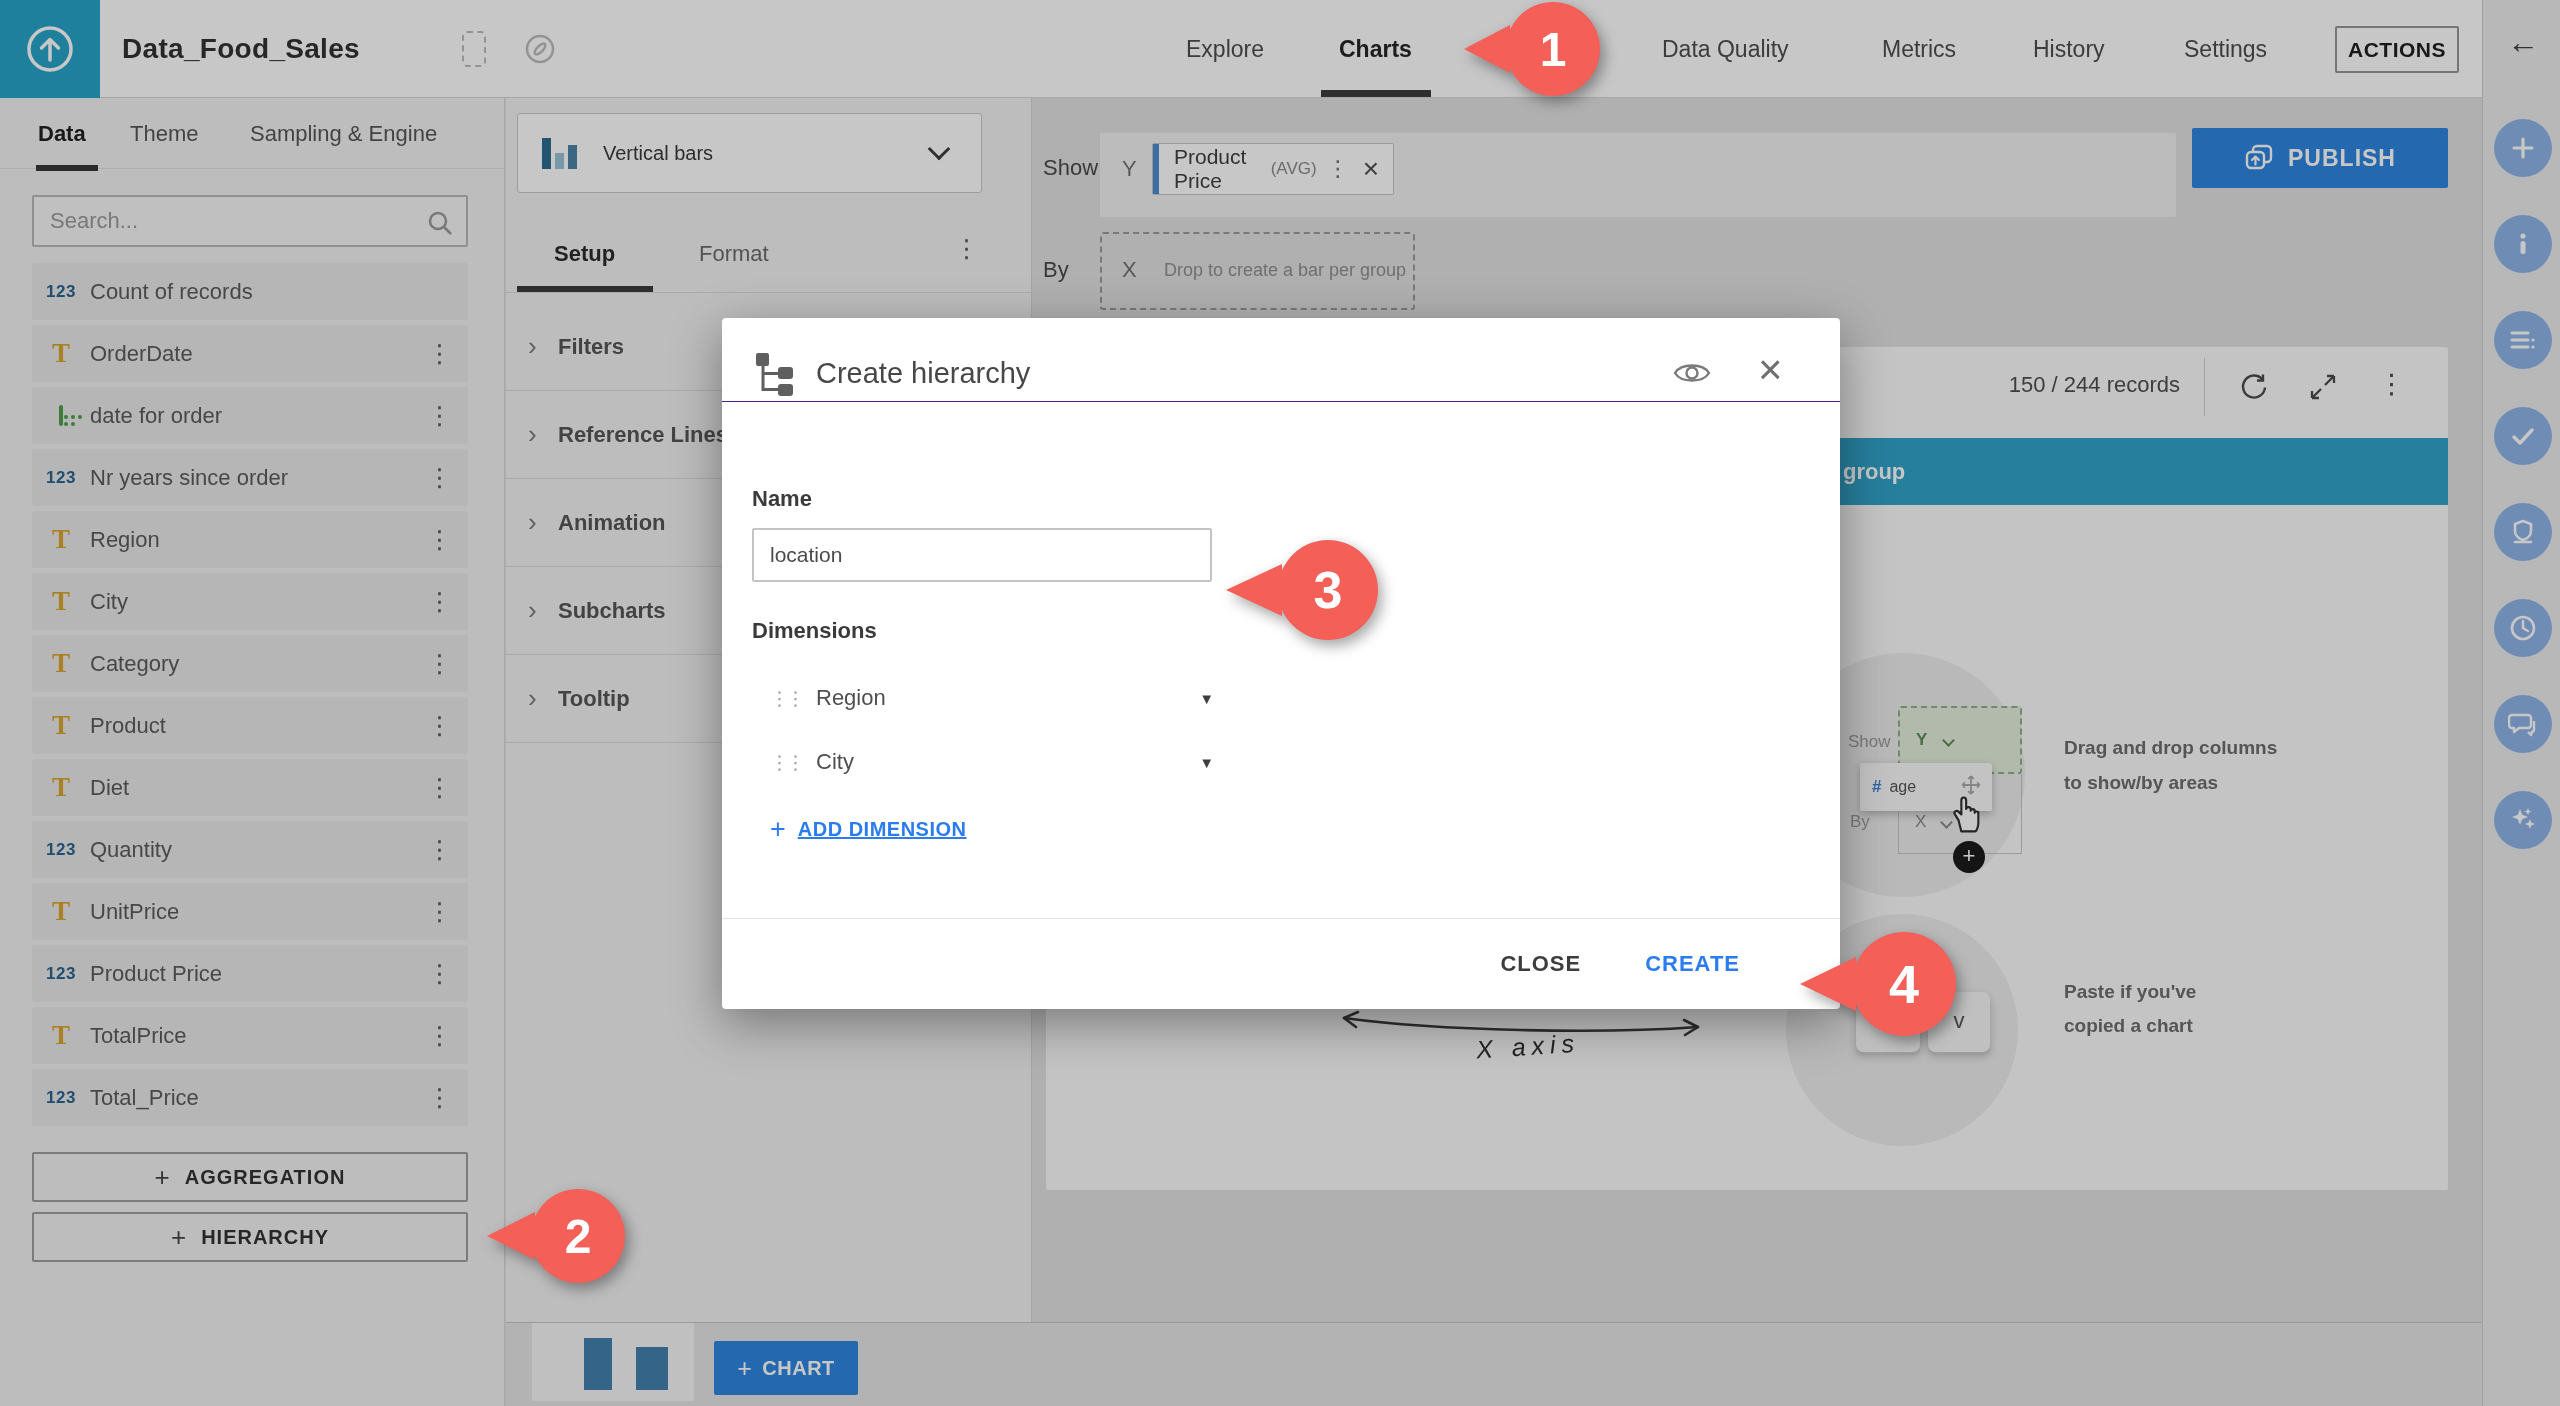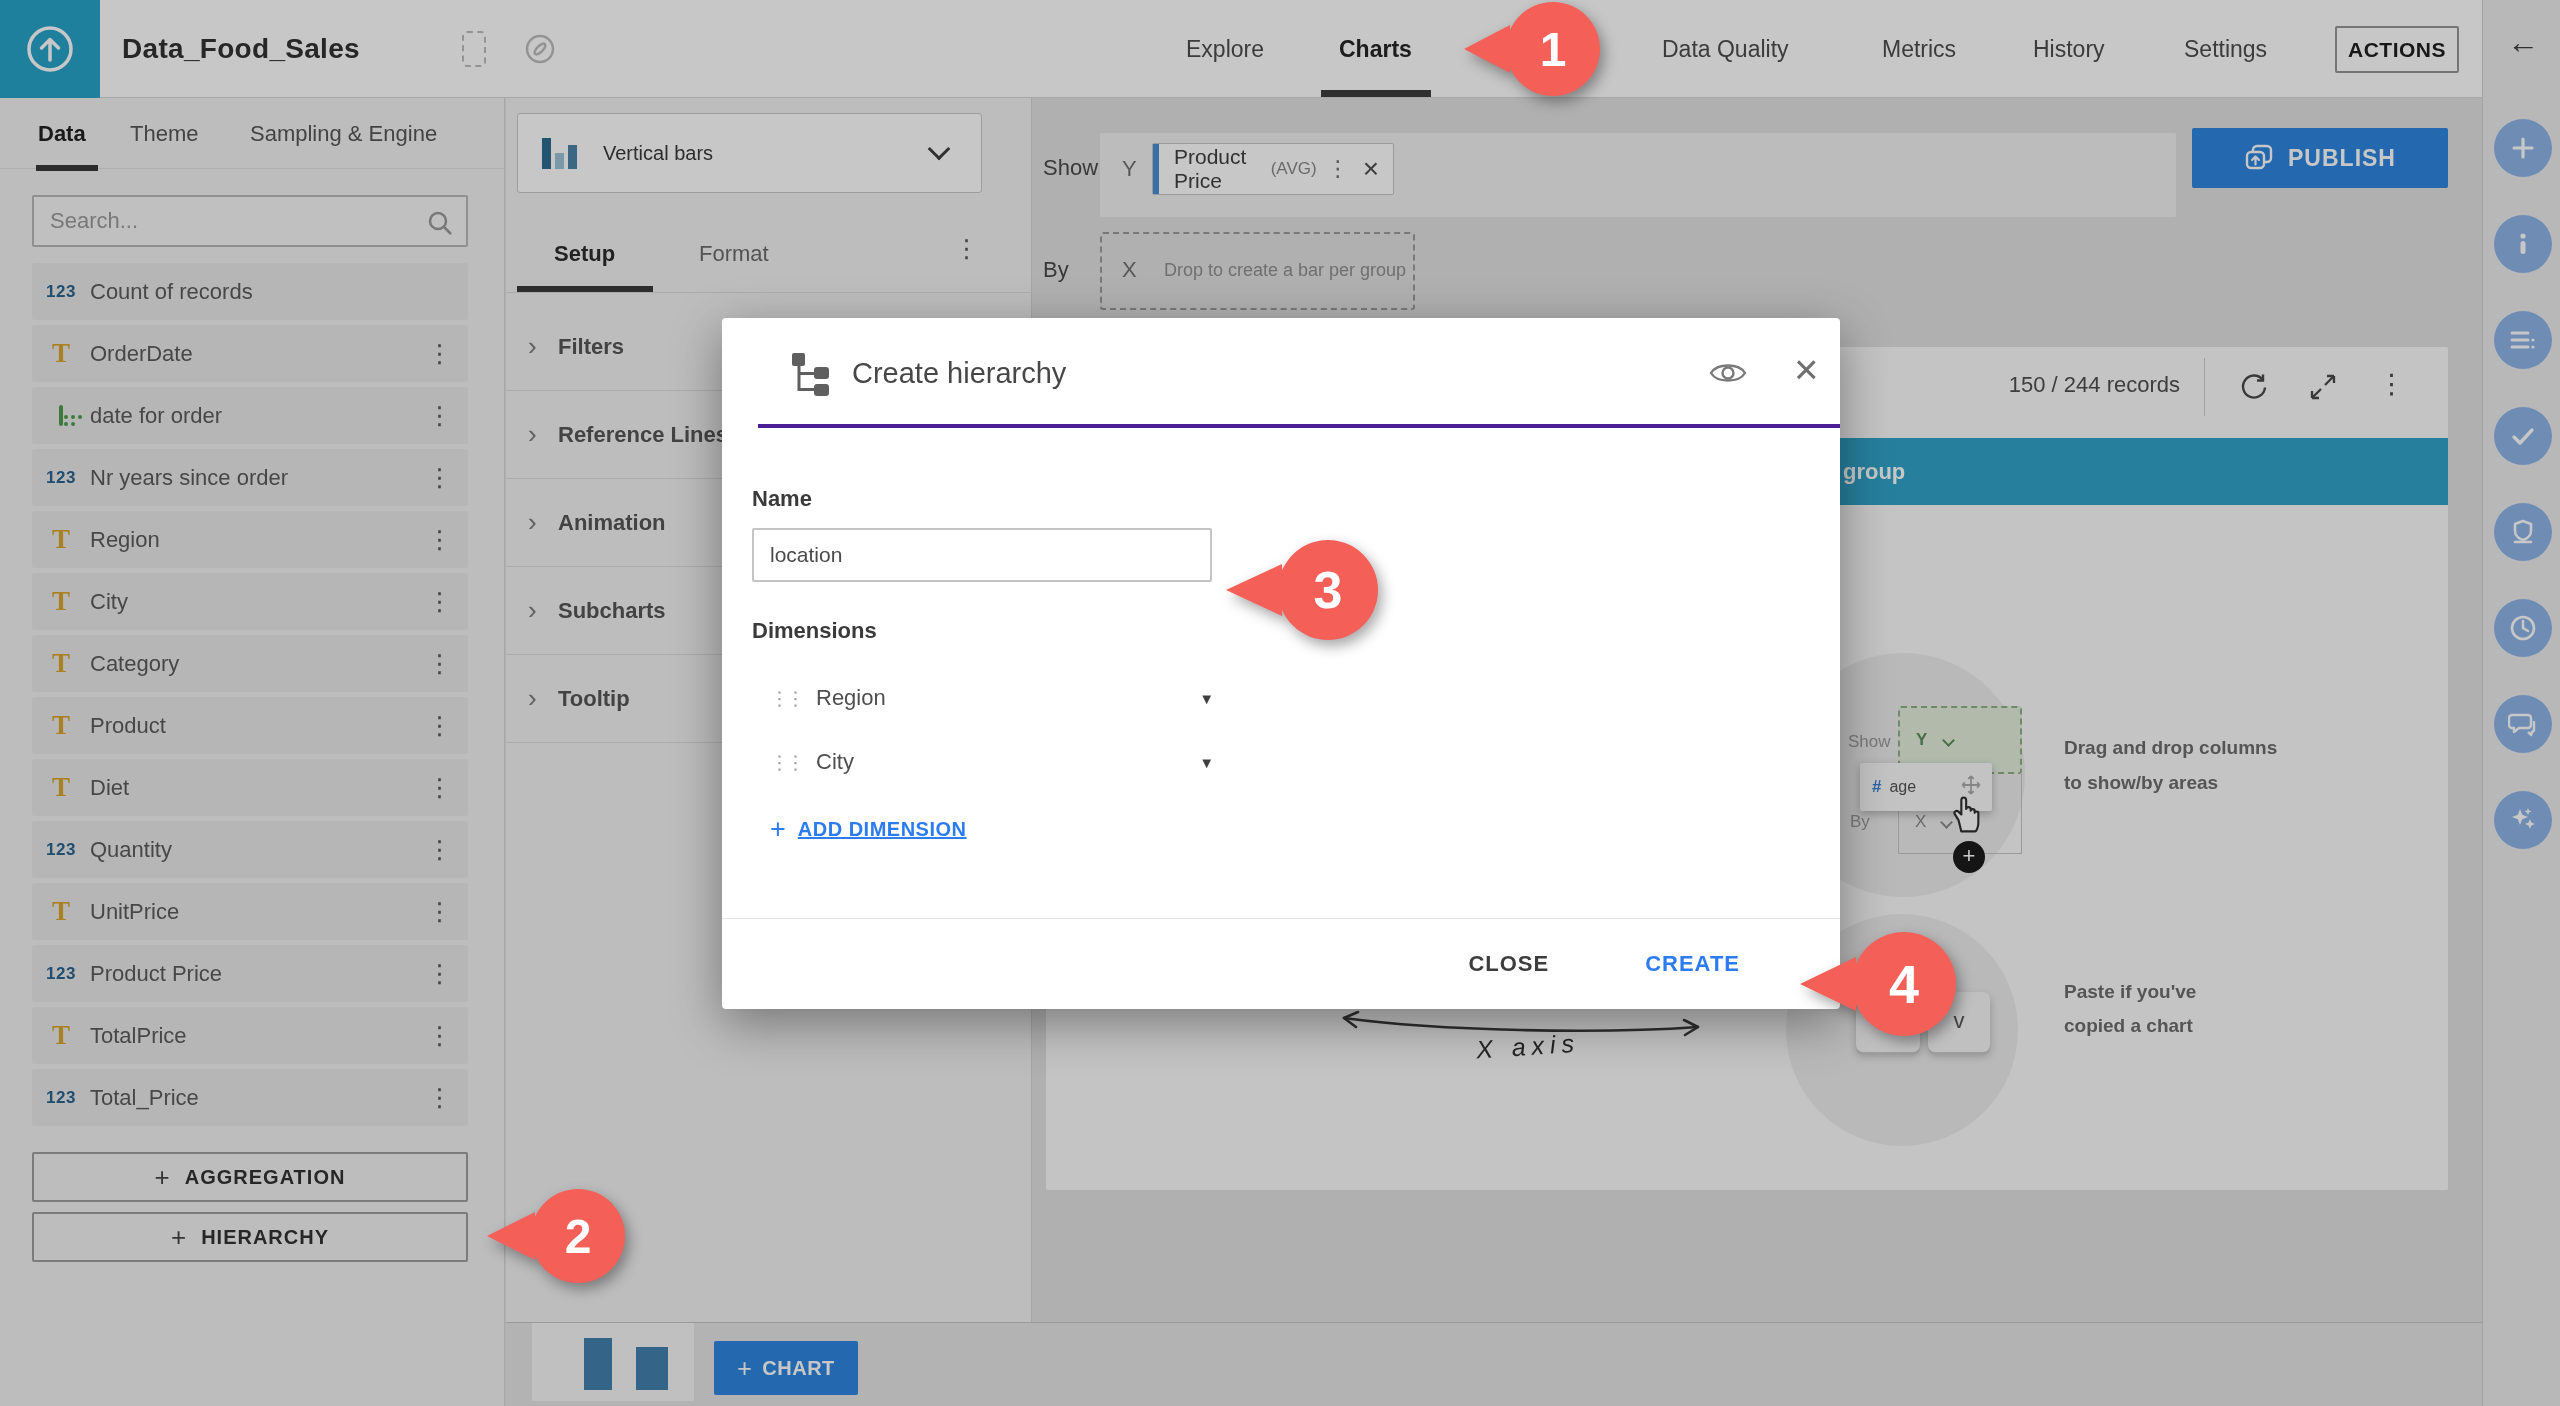--- a/index.html
+++ b/index.html
@@ -119,37 +119,37 @@
   .bottombar { position:absolute; left:506px; top:1322px; width:1976px; height:84px; background:#e6e6e6; border-top:1px solid #c6c6c6; }
   .thumb-tile { position:absolute; left:26px; top:0; width:162px; height:78px; background:#f7f7f7; cursor:pointer; }
   .tb1 { position:absolute; left:52px; top:15px; width:28px; height:52px; background:#4381ad; }
   .tb2 { position:absolute; left:104px; top:24px; width:32px; height:43px; background:#4381ad; }
   .thumb-kebab { position:absolute; left:198px; top:16px; font-size:24px; color:#707070; cursor:pointer; }
   .chart-btn { position:absolute; left:208px; top:18px; width:144px; height:54px; background:#2f86e0; border-radius:2px; color:#fff; font-size:20px; font-weight:bold; letter-spacing:0.5px; display:flex; align-items:center; justify-content:center; gap:10px; cursor:pointer; }
 
   
   .overlay { position:absolute; left:0; top:0; width:2560px; height:1406px; background:rgba(0,0,0,0.22); z-index:50; }
   .modal { position:absolute; left:722px; top:318px; width:1118px; height:691px; background:#fff; border-radius:4px; box-shadow:0 14px 50px rgba(0,0,0,0.38); z-index:60; }
-  .modal-header { position:relative; height:110px; border-bottom:4px solid #4c1d95;margin-left:36px; }
+  .modal-header { position:relative; height:84px; border-bottom:1px solid #4c1d95; }
   .modal-title { position:absolute; left:94px; top:0; line-height:110px; font-size:29px; font-weight:500; color:#474747; }
   .tree-ic { position:absolute; left:32px; top:33px; }
   .eye-ic { position:absolute; left:950px; top:40px; cursor:pointer; }
   .modal-close { position:absolute; left:1036px; top:28px; font-size:42px; font-weight:300; color:#6f6f6f; cursor:pointer; }
   .m-label { position:absolute; left:30px; font-size:22px; font-weight:bold; color:#3a3a3a; }
   .ml-name{top:168px;} .ml-dims{top:300px;}
   .m-input { position:absolute; left:30px; top:210px; width:460px; height:54px; border:2px solid #c4c4c4; border-radius:2px; font-size:21px; color:#4a4a4a; padding-left:16px; font-family:"Liberation Sans",sans-serif; outline:none; background:#fff; }
   .dim-row { position:absolute; left:30px; width:470px; height:44px; display:flex; align-items:center; }
   .dr0{top:358px;} .dr1{top:422px;}
   .drag-handle { width:26px; margin-left:18px; color:#9a9a9a; font-size:19px; letter-spacing:-3px; cursor:grab; }
   .dim-label { font-size:22px; color:#4f4f4f; margin-left:20px; flex:1; }
   .dim-caret { font-size:15px; color:#3f3f3f; margin-right:8px; cursor:pointer; }
   .add-dim { position:absolute; left:48px; top:496px; display:flex; align-items:center; gap:12px; cursor:pointer; }
   .add-dim .plus { font-size:27px; color:#2b7cf0; font-weight:normal; }
   .add-dim .txt { font-size:20px; font-weight:bold; color:#2b7cf0; letter-spacing:0.5px;text-decoration:underline; }
-  .modal-footer { position:absolute; left:0; top:600px; width:1118px; height:91px; border-top:1px solid #e4e4e4; display:flex; align-items:center; justify-content:flex-end; gap:96px; padding-right:100px; }
+  .modal-footer { position:absolute; left:0; top:600px; width:1118px; height:91px; border-top:1px solid #e4e4e4; display:flex; align-items:center; justify-content:flex-end; gap:64px; padding-right:100px; }
   .mf-btn { font-size:22px; font-weight:bold; letter-spacing:1px; cursor:pointer; }
   .mf-close { color:#3d3d3d; }
   .mf-create { color:#2b7cf0; }
 
   
   .balloon { position:absolute; z-index:70; filter:drop-shadow(4px 6px 7px rgba(0,0,0,0.35)); }
   .bubble { border-radius:50%; background:#f45f58; color:#fff; font-weight:bold; display:flex; align-items:center; justify-content:center; }
   .tip { position:absolute; top:50%; transform:translateY(-50%); width:0; height:0; border-style:solid; border-color:transparent #f45f58 transparent transparent; }
   .bl1{left:1506px; top:2px;} .bl1 .bubble{width:94px;height:94px;font-size:48px;} .bl1 .tip{left:-42px;border-width:24px 46px 24px 0;}
   .bl2{left:531px; top:1189px;} .bl2 .bubble{width:94px;height:94px;font-size:48px;} .bl2 .tip{left:-44px;border-width:24px 48px 24px 0;}

